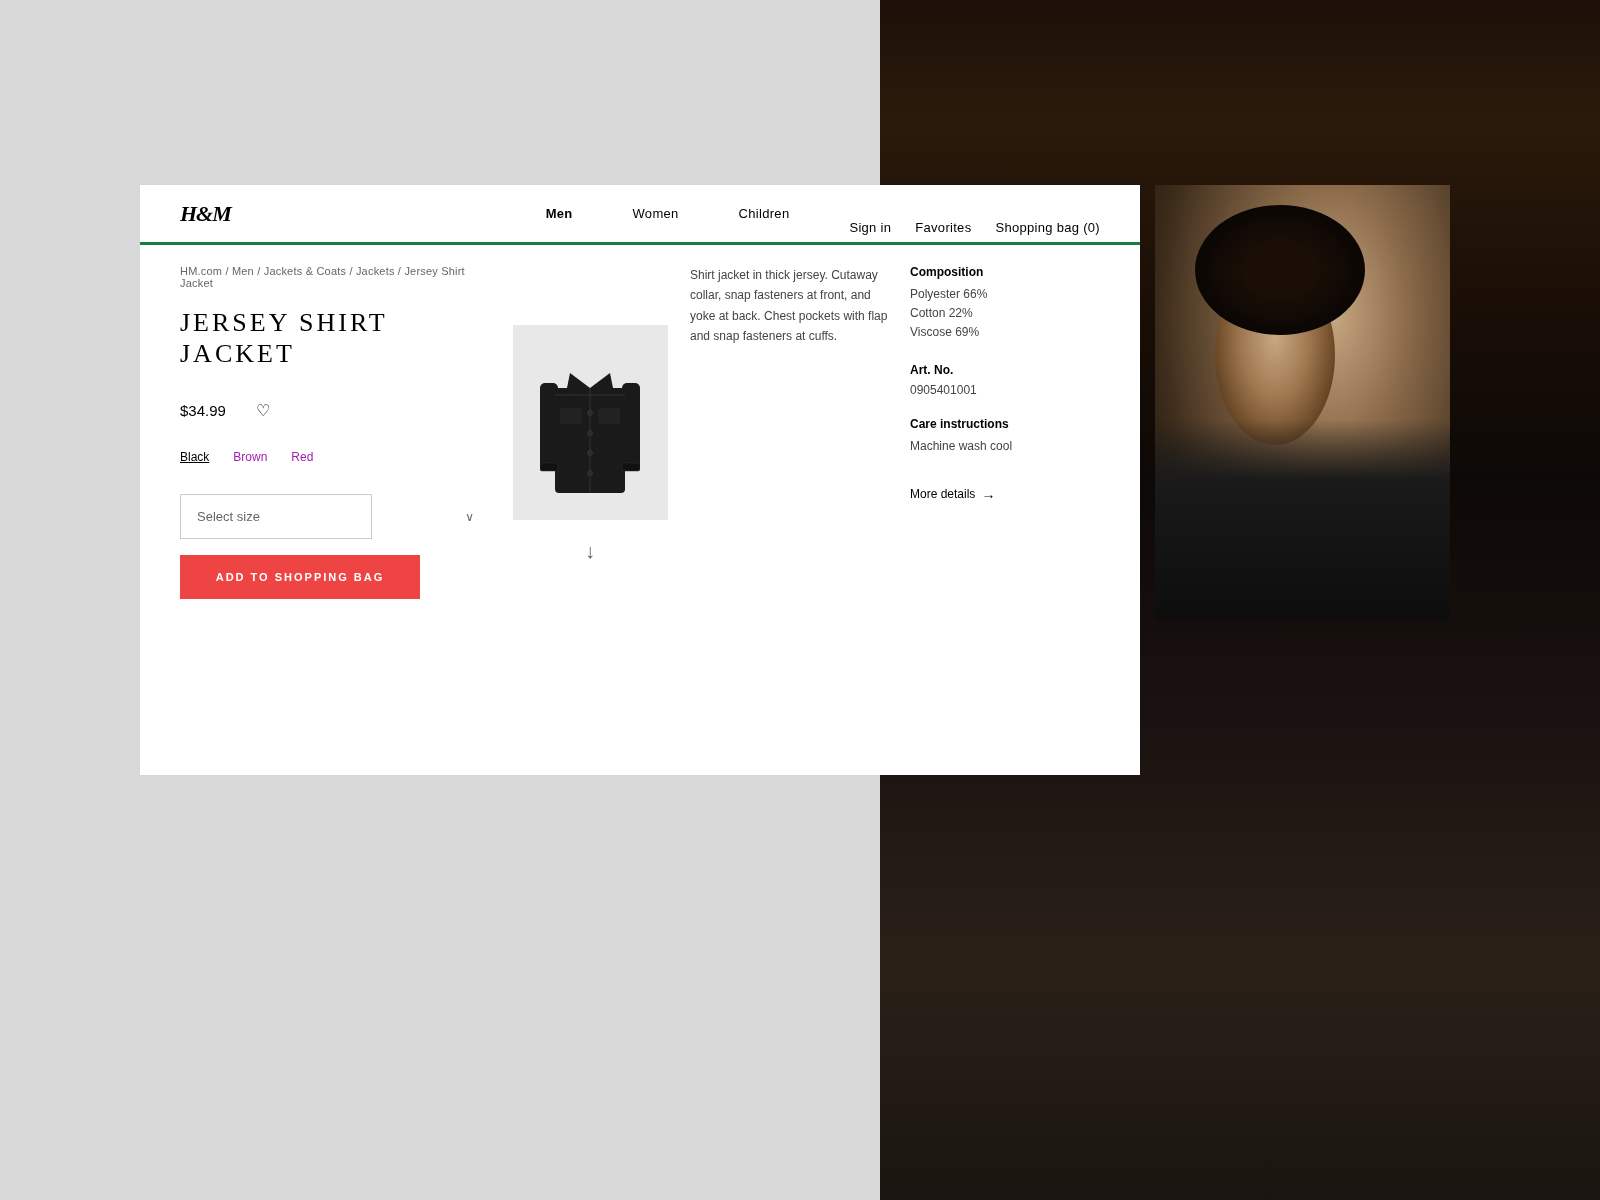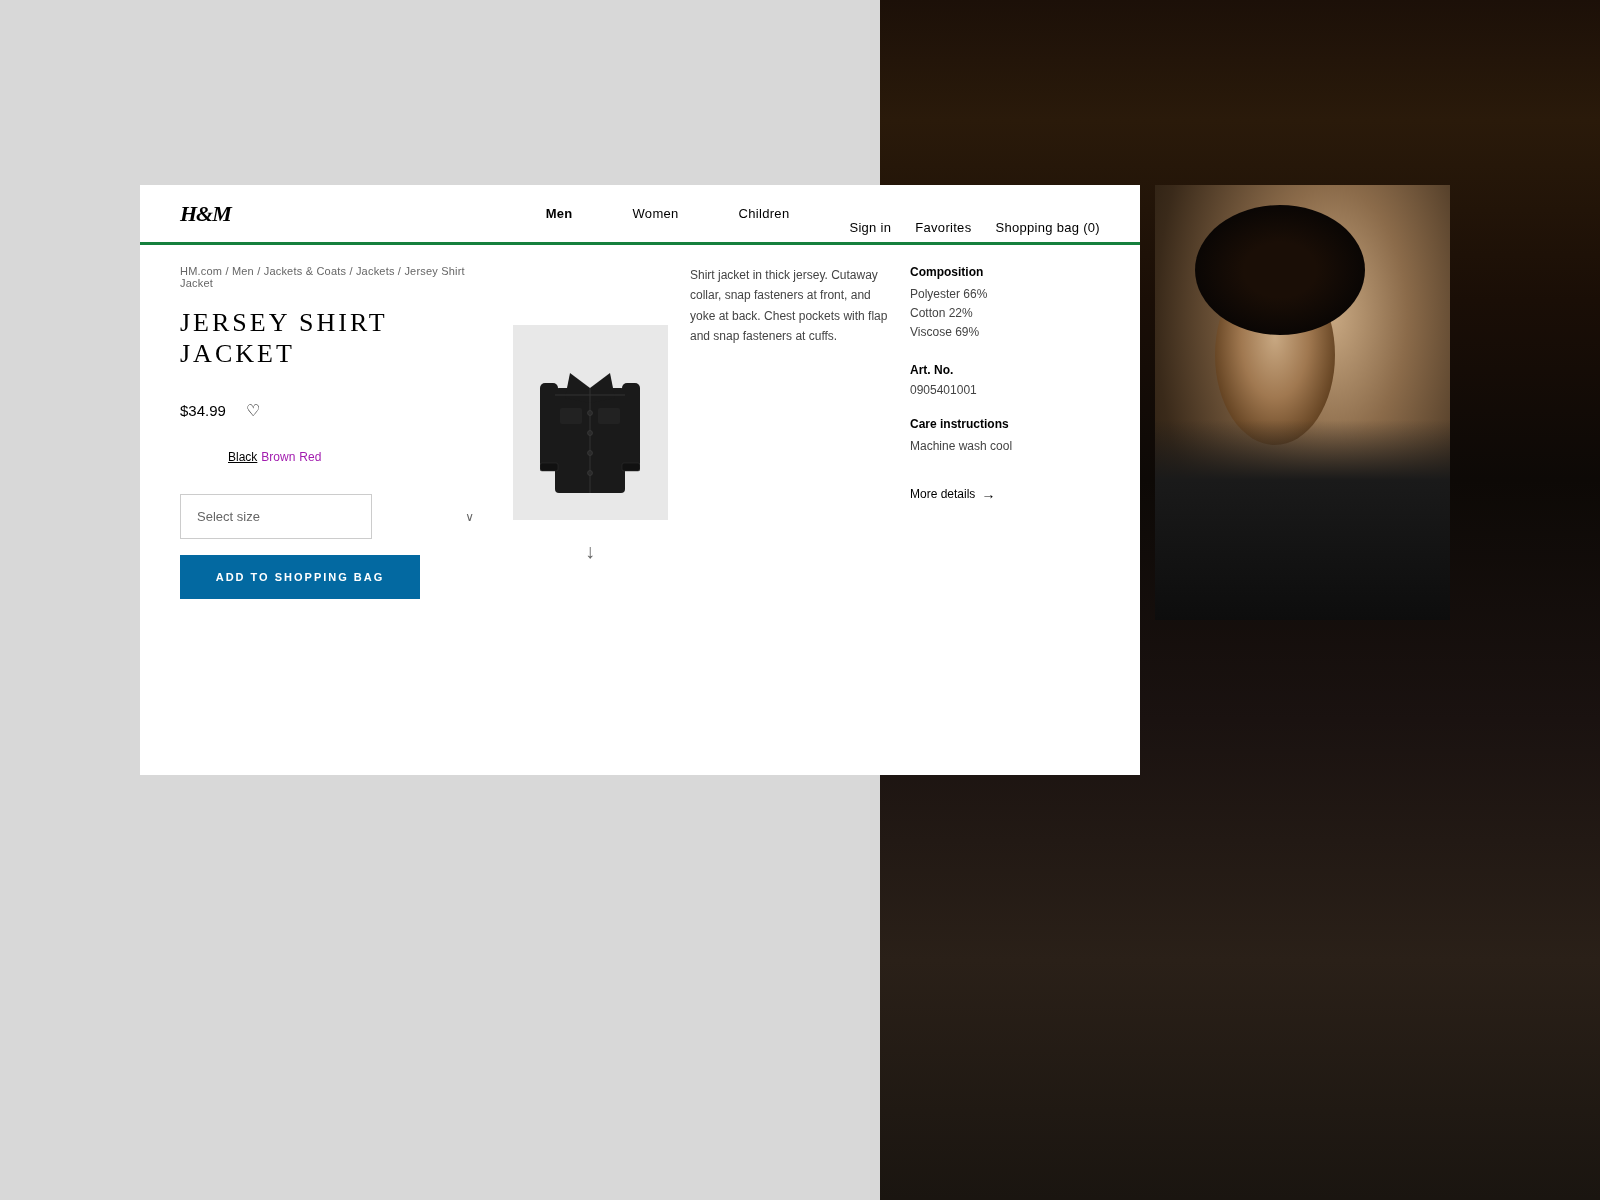--- a/index.html
+++ b/index.html
@@ -88,41 +88,40 @@
       color: #000;
       margin-bottom: 32px;
       font-family: Georgia, 'Times New Roman', serif;
       line-height: 1.2;
     }
 
     
     .price-row {
       display: flex;
       align-items: center;
-      gap: 20px;
+      gap: 30px;
       margin-bottom: 30px;
     }
 
     .price {
       font-size: 15px;
       color: #000;
     }
 
     .heart-icon {
       font-size: 16px;
       cursor: pointer;
       color: #000;
     }
 
     
     .color-options {
       display: flex;
-      gap: 4px;
+      gap: 24px;
       margin-bottom: 30px;
-      margin-left: 48px;
     }
 
     .color-option {
       font-size: 12px;
       color: #a21caf;
       cursor: pointer;
     }
 
     .color-option.active {
       color: #000;
@@ -156,21 +155,21 @@
       transform: translateY(-50%);
       font-size: 12px;
       color: #666;
       pointer-events: none;
     }
 
     
     .add-to-bag {
       width: 240px;
       padding: 16px;
-      background: #0369a1;
+      background: #ef4444;
       color: #fff;
       border: none;
       font-size: 11px;
       font-weight: 600;
       letter-spacing: 2px;
       text-transform: uppercase;
       cursor: pointer;
       margin-bottom: 30px;
     }
 

